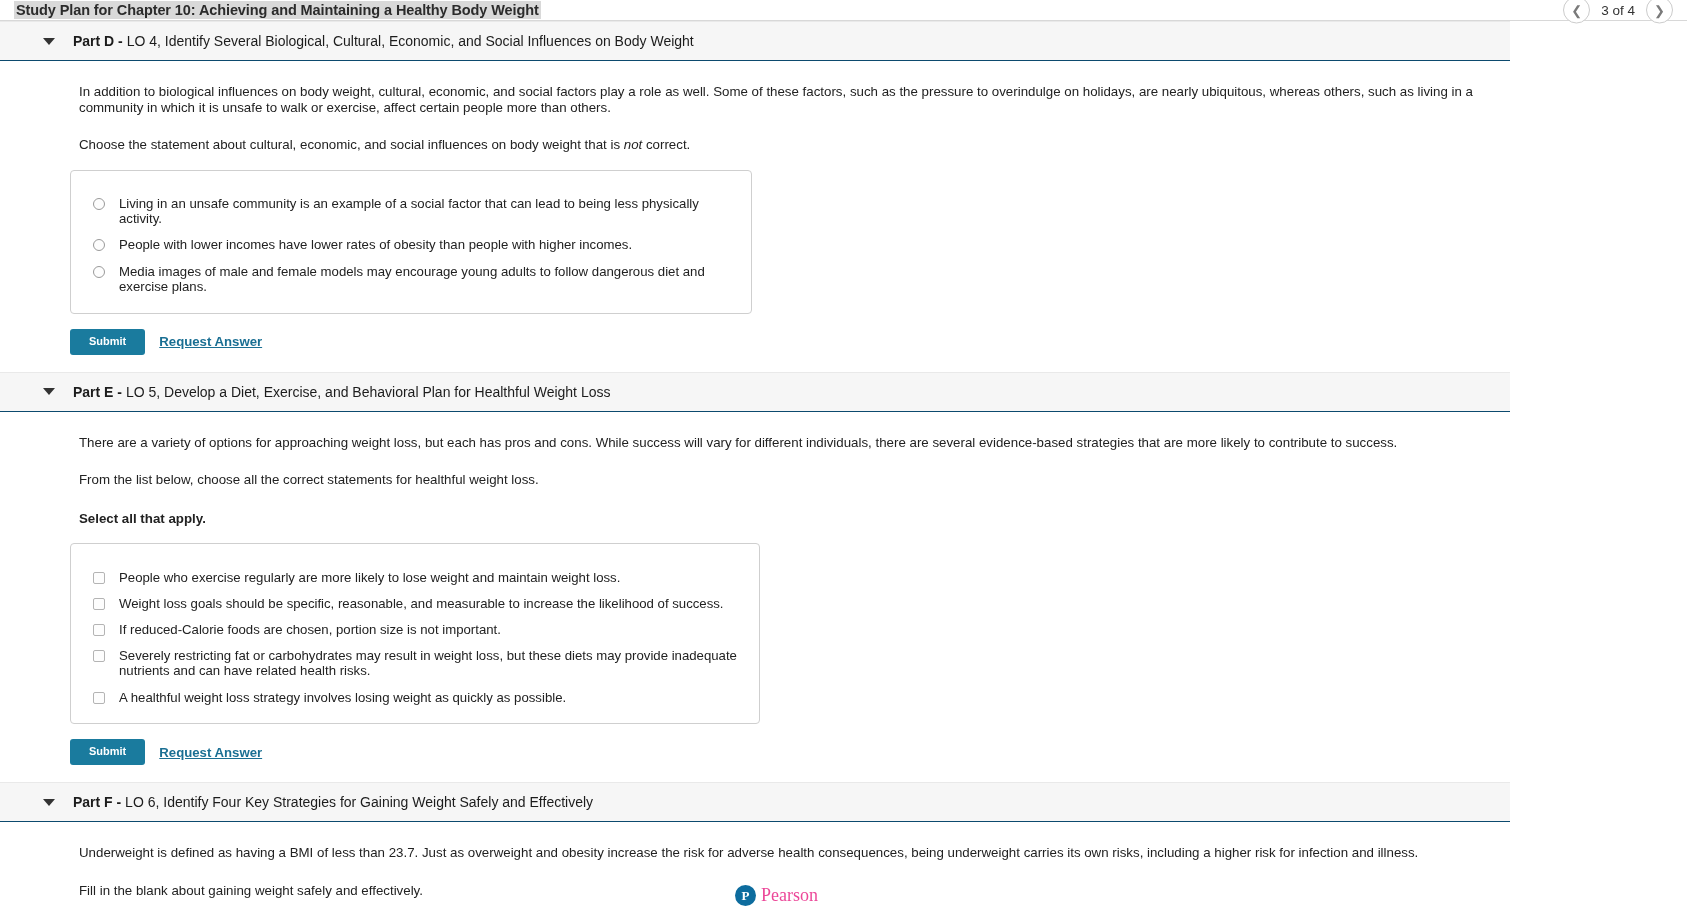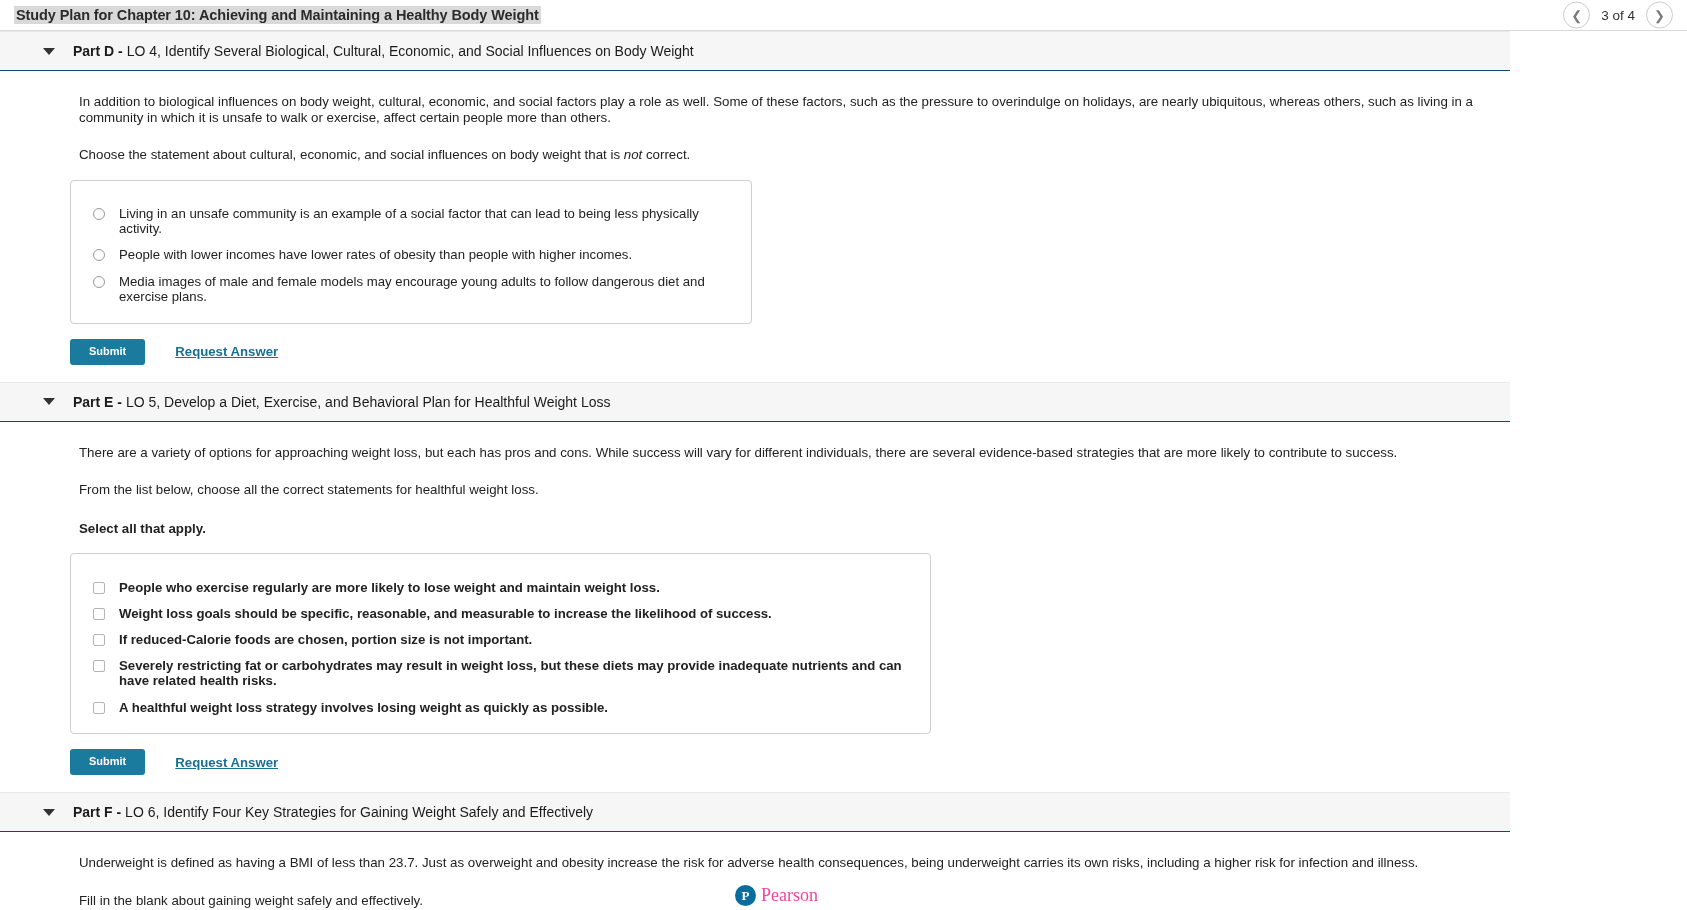--- a/index.html
+++ b/index.html
@@ -8,21 +8,21 @@
     width: 1687px; height: 910px;
     background: #ffffff;
     font-family: "Liberation Sans", sans-serif;
     color: #222222;
     overflow: hidden;
   }
 
   
   .topbar {
     position: relative;
-    height: 31px;
+    height: 21px;
     border-bottom: 1px solid #d8d8d8;
     background: #ffffff;
     display: flex;
     align-items: center;
   }
   .topbar-title {
     margin-left: 14px;
     font-size: 14.5px;
     font-weight: bold;
     color: #2b2b2b;
@@ -108,21 +108,21 @@
 
   
   .optbox {
     border: 1px solid #cfcfcf;
     border-radius: 4px;
     margin-top: 17px;
     padding: 20px 16px 13px 16px;
     background: #ffffff;
   }
   .optbox.d  { width: 682px; }
-  .optbox.e  { width: 861px; font-weight: bold; }
+  .optbox.e  { width: 690px; }
   .optbox.f  { width: 743px; height: 40px; padding: 0; margin-top: 16px; }
 
   .opt {
     display: flex;
     align-items: flex-start;
     padding: 5.5px 0 5.5px 6px;
     cursor: pointer;
   }
   .radio {
     width: 12px; height: 12px;
@@ -161,21 +161,21 @@
     border: none;
     border-radius: 3px;
     font-family: "Liberation Sans", sans-serif;
     font-size: 11px;
     font-weight: bold;
     padding: 7px 19px 8px 19px;
     cursor: pointer;
     line-height: 1;
   }
   .req-link {
-    margin-left: 30px;
+    margin-left: 14px;
     color: #1a6f93;
     font-size: 13.2px;
     font-weight: bold;
     text-decoration: underline;
     cursor: pointer;
     text-align: right;
   }
 
   .blank-line {
     display: inline-block;

